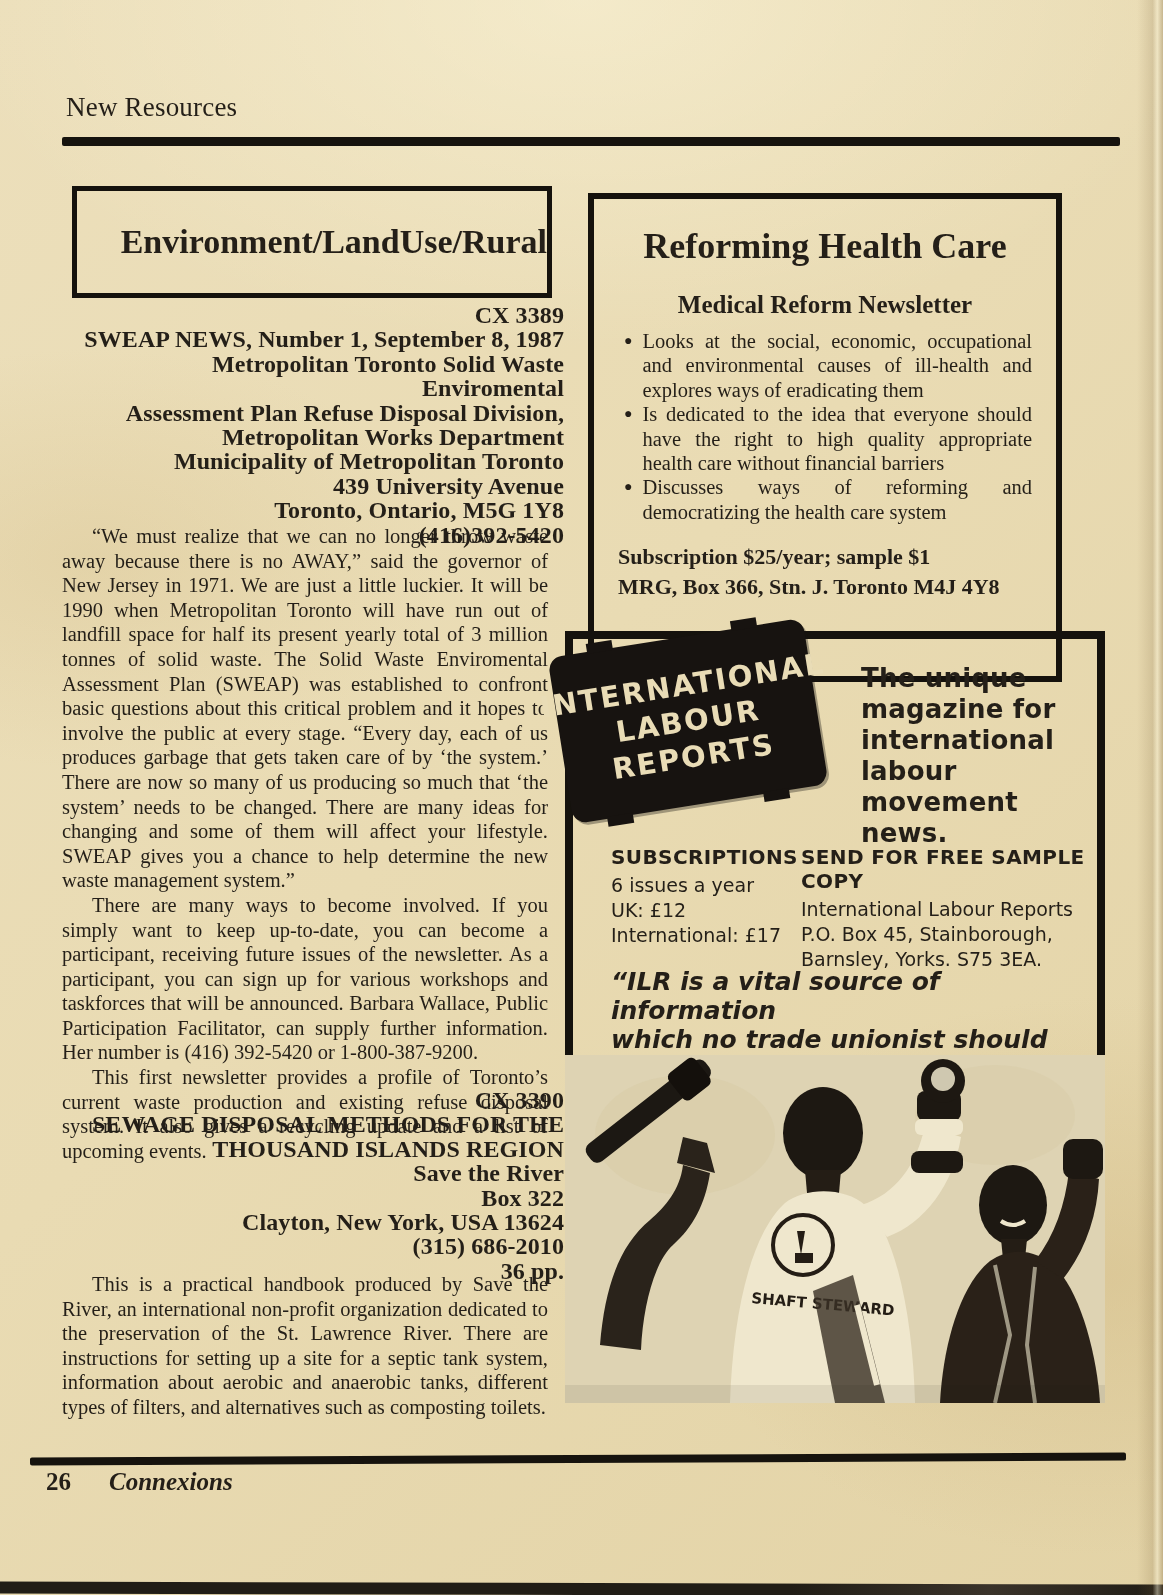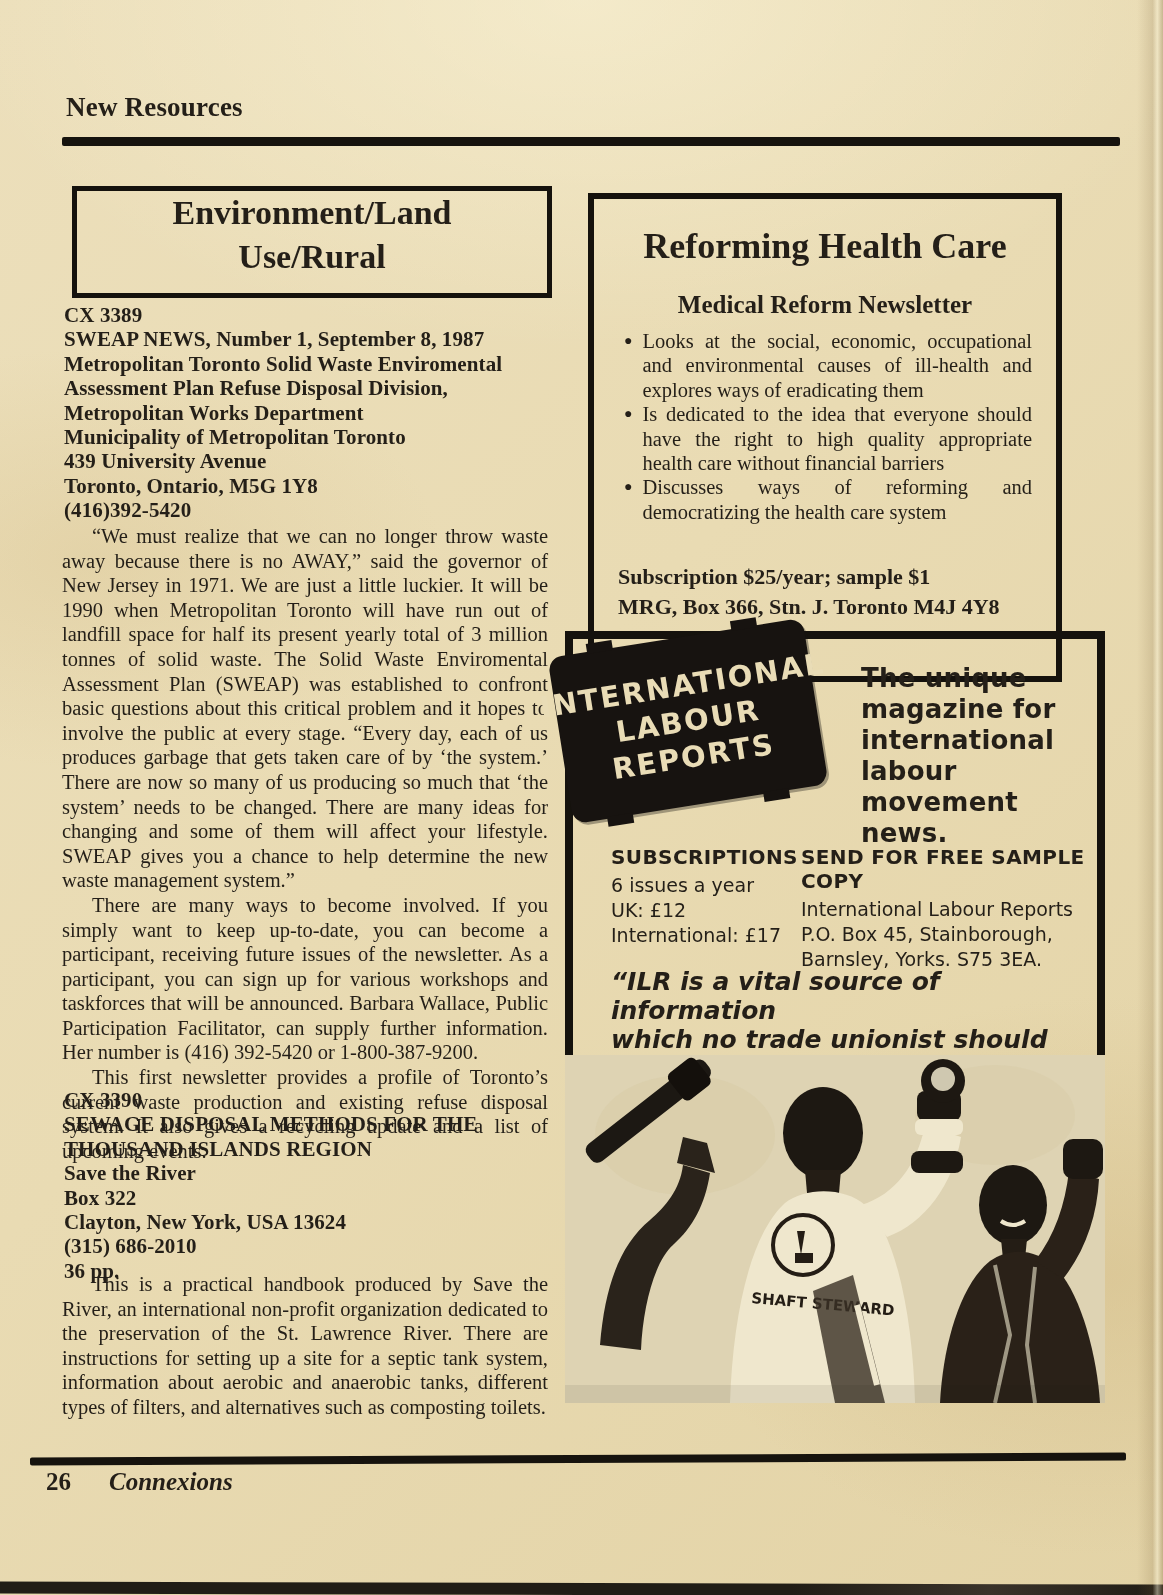--- a/index.html
+++ b/index.html
@@ -12,43 +12,43 @@
       linear-gradient(135deg,#ecdfbb 0%, #e9dbb3 45%, #e3d3a6 100%);
     font-family:"Liberation Serif", serif;color:#241f18;
   }
   #page::after{ 
     content:"";position:absolute;top:0;right:0;width:26px;height:100%;
     background:linear-gradient(to right, rgba(120,95,55,0) 0%, rgba(120,95,55,.18) 60%, rgba(245,238,210,.5) 78%, rgba(120,95,55,.30) 100%);
   }
   .abs{position:absolute;}
   .rule{background:#16130e;}
   
-  #header-title{left:66px;top:92px;font-size:27px;font-weight:700;letter-spacing:.2px;}
+  #header-title{left:66px;top:92px;font-size:27px;font-weight:400;letter-spacing:.2px;}
   #header-rule{left:62px;top:137px;width:1058px;height:9px;border-radius:2px;}
   
   #env-box{left:72px;top:186px;width:470px;height:102px;border:5px solid #15120d;
-    display:flex;flex-direction:column;justify-content:flex-start;align-items:center;}
+    display:flex;flex-direction:row;justify-content:flex-end;align-items:center;}
   #env-box .t{font-size:34px;font-weight:700;line-height:44px;}
   
-  .entry-head{font-weight:700;font-size:21px;line-height:24.4px;letter-spacing:.1px;}
+  .entry-head{font-weight:700;font-size:24px;line-height:24.4px;letter-spacing:.1px;text-align:right;}
   #cx3389{left:64px;top:303px;width:500px;}
   #cx3390{left:64px;top:1088px;width:500px;}
   
   .bodytext{font-size:20.5px;line-height:24.6px;text-align:justify;}
   .bodytext p{margin:0;text-indent:30px;}
   #para-block-1{left:62px;top:524px;width:486px;}
   #para-block-2{left:62px;top:1272px;width:486px;}
   
   #health-box{left:588px;top:193px;width:474px;height:489px;border:6px solid #15120d;box-sizing:border-box;padding:18px 24px 0 24px;}
   #health-title{text-align:center;font-size:36px;font-weight:700;margin:8px 0 0 0;}
   #health-sub{text-align:center;font-size:25px;font-weight:700;margin:24px 0 10px 0;}
   .bullet-row{display:flex;align-items:flex-start;margin:0;}
   .bullet-dot{font-size:14px;line-height:24.4px;margin:0 10px 0 6px;}
   .bullet-text{font-size:20.5px;line-height:24.4px;text-align:justify;flex:1;}
-  #health-contact{margin-top:38px;font-weight:700;font-size:22px;line-height:30px;}
+  #health-contact{margin-top:18px;font-weight:700;font-size:22px;line-height:30px;}
   
   #ilr-box{left:565px;top:631px;width:540px;height:772px;border:8px solid #15120d;box-sizing:border-box;}
   #ilr-inner{position:relative;width:100%;height:100%;font-family:"DejaVu Sans", sans-serif;}
   #ilr-stamp{position:absolute;left:-14px;top:-2px;width:258px;height:168px;background:#171310;
     border-radius:14px;transform:rotate(-9deg);display:flex;flex-direction:column;justify-content:center;align-items:center;
     box-shadow:2px 3px 0 rgba(23,19,16,.35);}
   #ilr-stamp .s{color:#e9dcb6;font-weight:700;font-size:29px;line-height:36px;letter-spacing:2px;font-family:"DejaVu Sans", sans-serif;}
   .stamp-tab{position:absolute;background:#171310;}
   #ilr-headline{position:absolute;left:288px;top:24px;width:232px;font-size:26px;line-height:31px;font-weight:700;letter-spacing:.2px;}
   .ilr-col-head{font-weight:700;font-size:20px;letter-spacing:.4px;margin-bottom:4px;}

